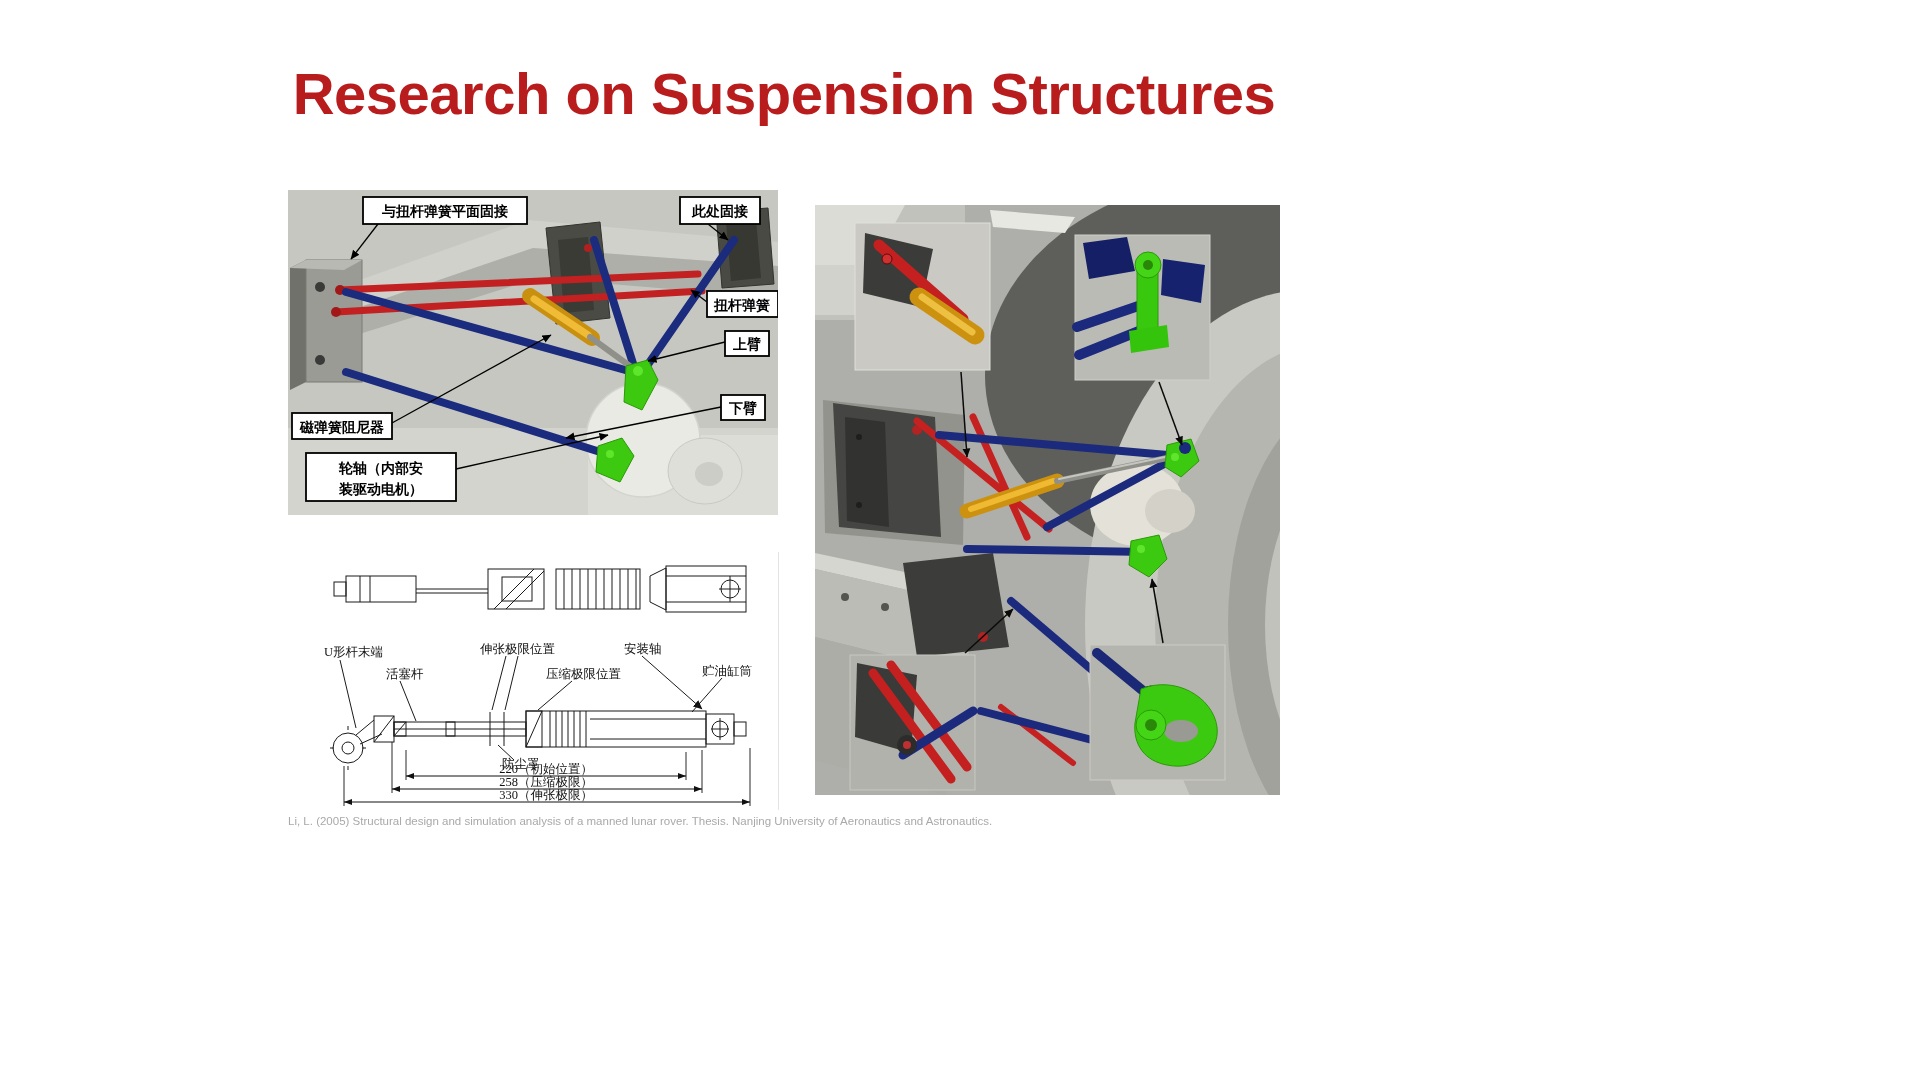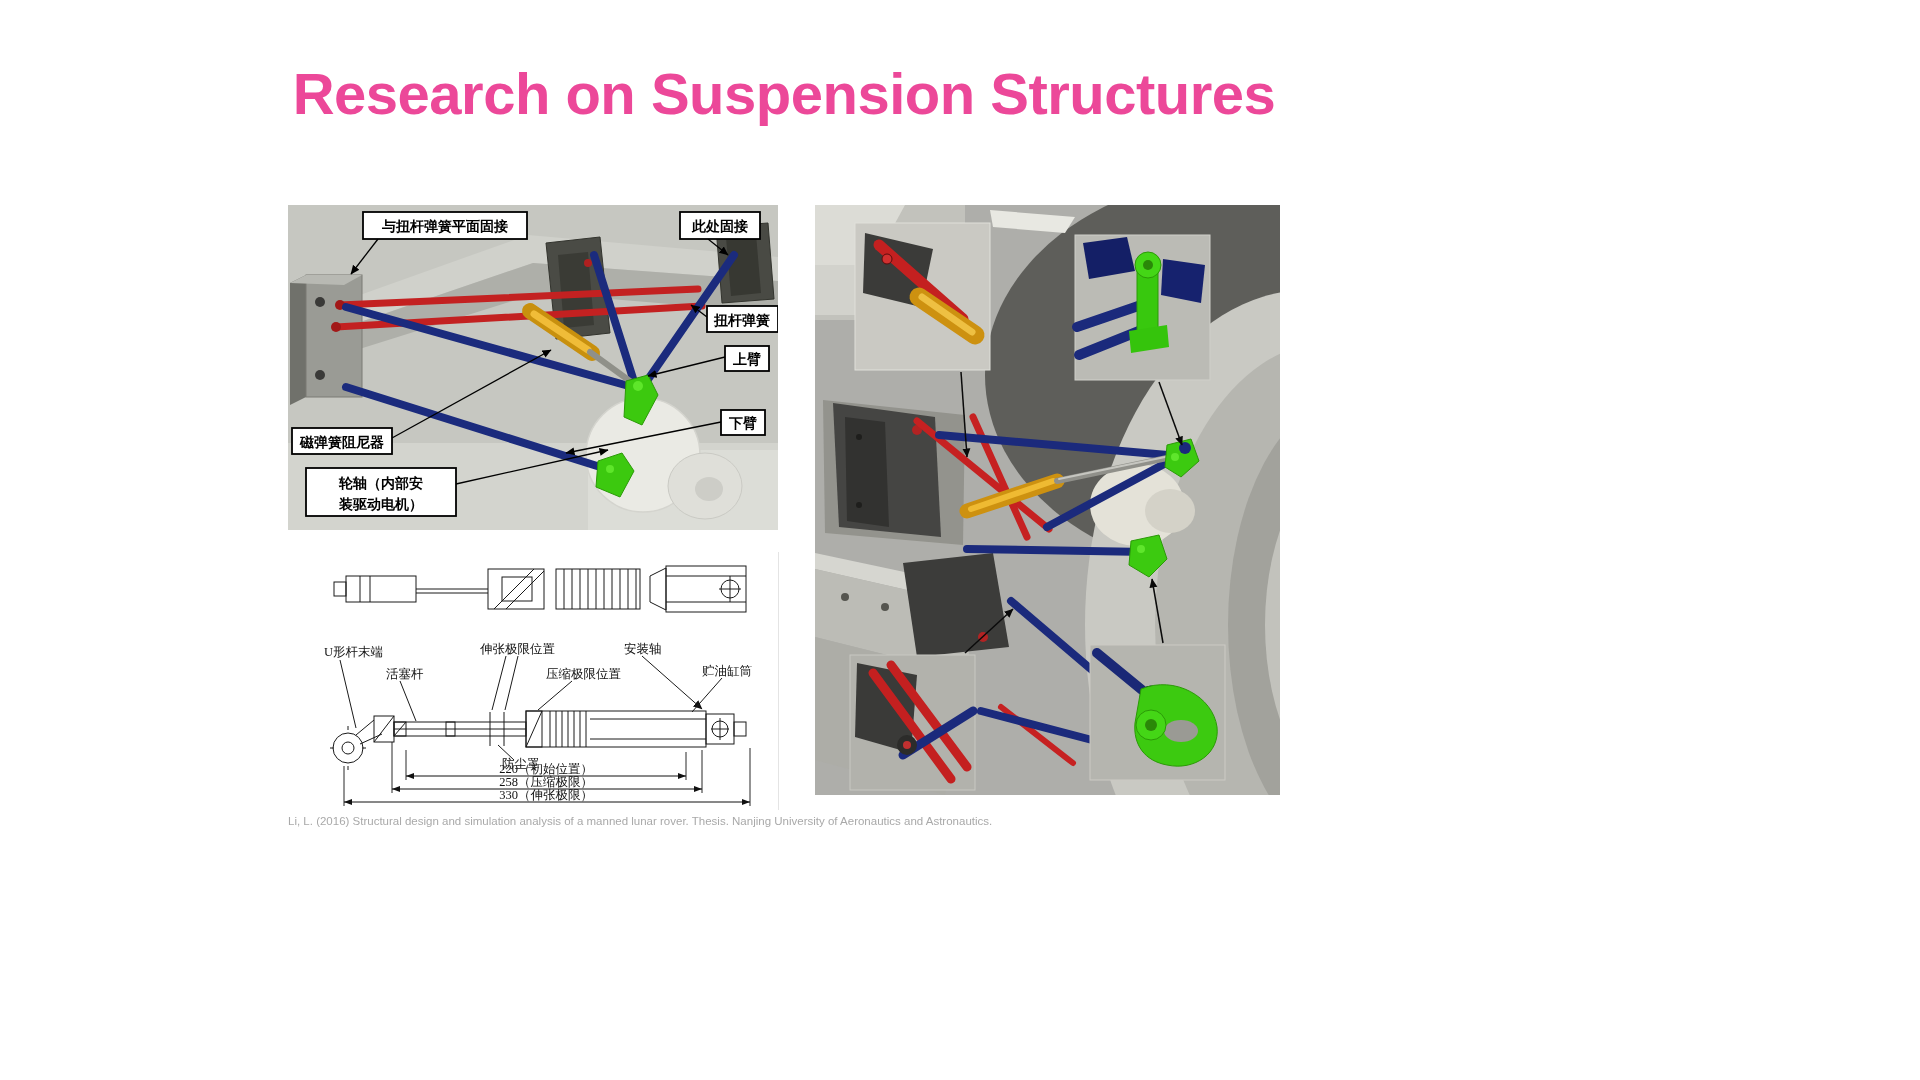--- a/index.html
+++ b/index.html
@@ -2,26 +2,26 @@
 <html><head>
 <meta charset="utf-8">
 <style>
   html,body{margin:0;padding:0;}
   body{
     width:1920px;height:1080px;background:#ffffff;position:relative;
     font-family:"Liberation Sans",sans-serif;overflow:hidden;
   }
   .title{
     position:absolute;top:62px;left:0;width:1568px;margin:0;
-    text-align:center;font-size:58px;font-weight:700;color:#ec4899;
+    text-align:center;font-size:58px;font-weight:700;color:#b91c1c;
     letter-spacing:-0.5px;line-height:1.1;
     font-family:"Liberation Sans",sans-serif;
   }
   .fig{position:absolute;margin:0;padding:0;}
-  .fig-left-cad{left:288px;top:205px;width:490px;height:260px;}
+  .fig-left-cad{left:288px;top:190px;width:490px;height:260px;}
   .fig-drawing{left:288px;top:552px;width:490px;height:258px;border-right:1px solid #e4e4e4;}
   .fig-right-cad{left:815px;top:205px;width:465px;height:590px;}
   .citations{position:absolute;left:288px;top:814px;}
   .citations p{margin:0 0 3px 0;font-size:11.5px;color:#a9a9a9;line-height:1.25;}
   svg{display:block;}
   .cn{font-family:"Liberation Sans",sans-serif;font-weight:700;font-size:14px;fill:#000;}
   .dr{font-family:"Liberation Serif",serif;font-size:12.5px;fill:#111;}
   .dim{font-family:"Liberation Serif",serif;font-size:12.5px;fill:#111;}
 </style>
 </head>
@@ -366,14 +366,14 @@
     <path d="M326,484 C360,470 398,492 402,522 C405,548 380,566 352,560 C330,556 318,540 320,518 Z" fill="#3cca10" stroke="#2b9a07" stroke-width="1"></path>
     <ellipse cx="366" cy="526" rx="17" ry="11" fill="#9a9a94"></ellipse>
     <circle cx="336" cy="520" r="15" fill="#44d616" stroke="#2b9a07" stroke-width="1"></circle>
     <circle cx="336" cy="520" r="6" fill="#2a8808"></circle>
   </g>
   <line x1="348" y1="438" x2="337" y2="374" stroke="#0a0a0a" stroke-width="1.5" marker-end="url(#ahC)"></line>
 </svg>
 </figure>
 
 <div class="citations">
-  <p>Li, L. (2016) Structural design and simulation analysis of a manned lunar rover. Thesis. Nanjing University of Aeronautics and Astronautics.</p>
+  <p>Li, L. (2005) Structural design and simulation analysis of a manned lunar rover. Thesis. Nanjing University of Aeronautics and Astronautics.</p>
 </div>
 
 </body></html>

